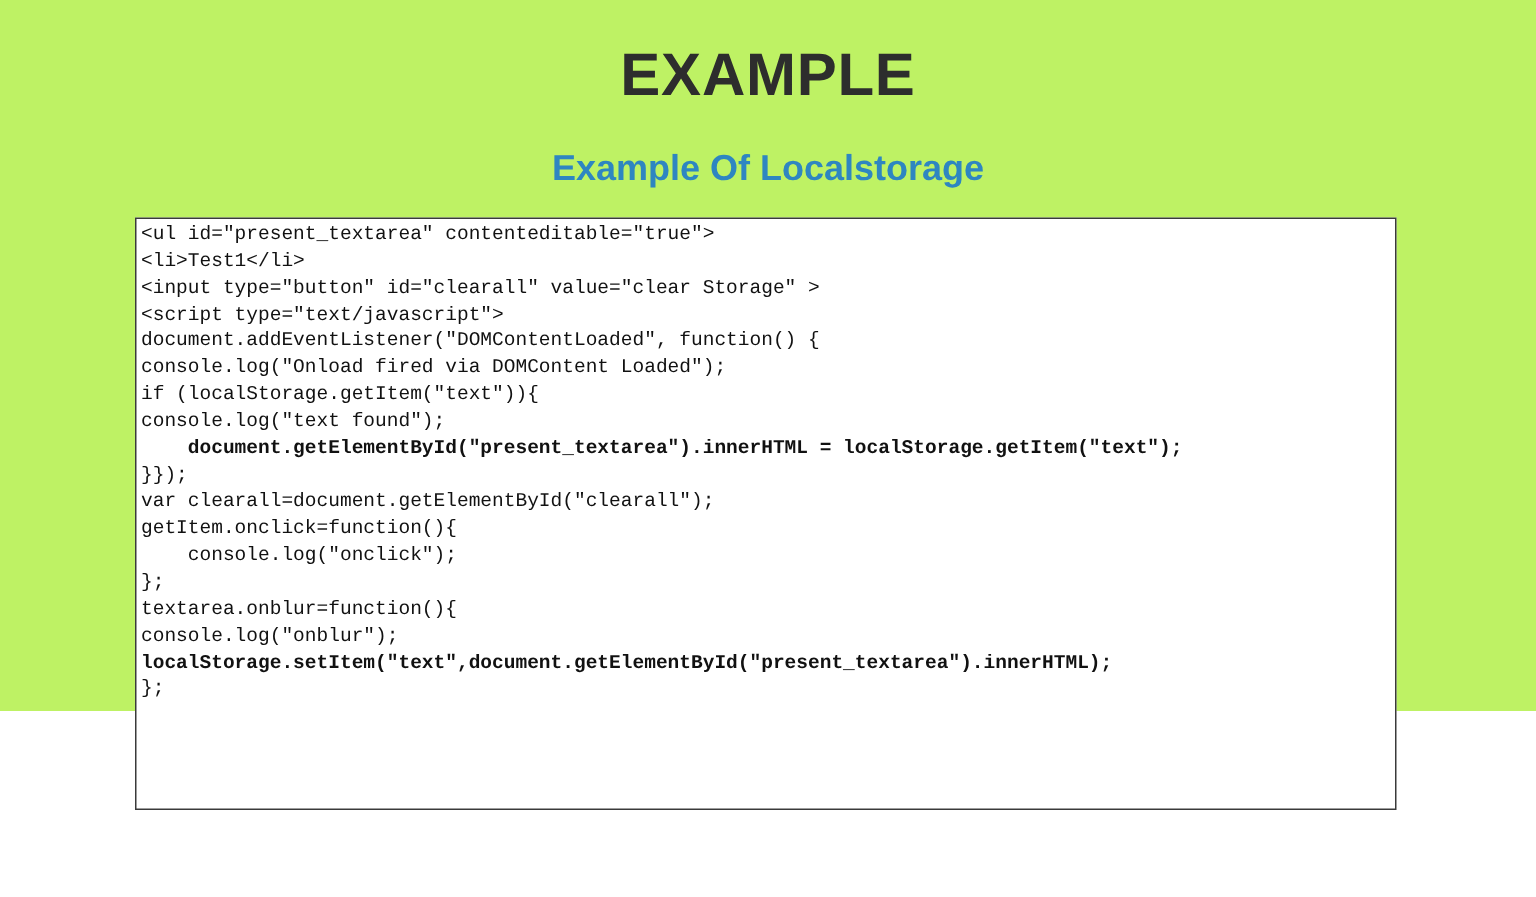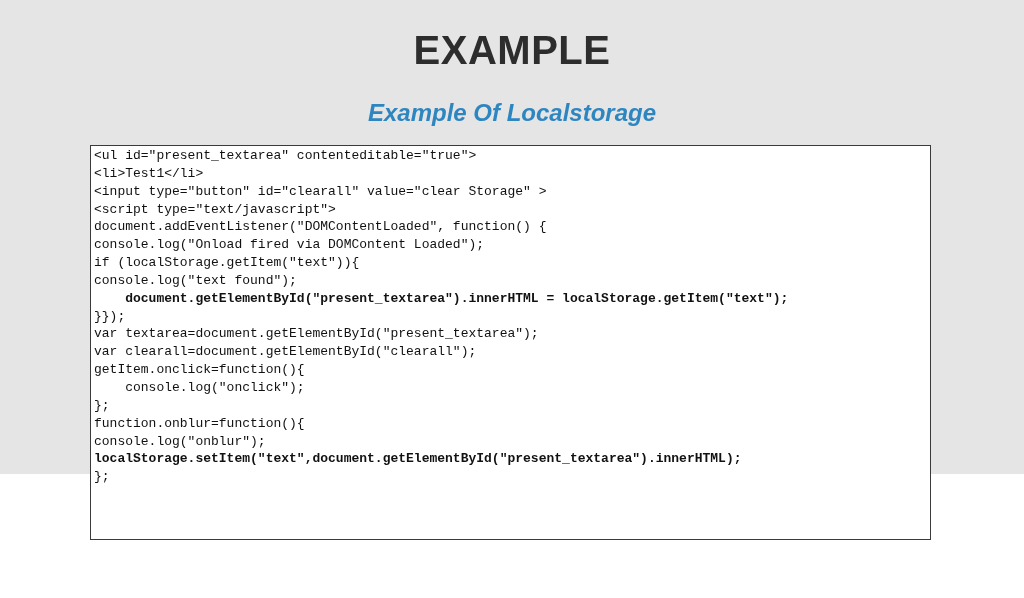--- a/index.html
+++ b/index.html
@@ -7,21 +7,21 @@
     width: 1024px;
     height: 598px;
     background: #ffffff;
     overflow: hidden;
     font-family: "Liberation Sans", sans-serif;
   }
   .slide {
     position: relative;
     width: 1024px;
     height: 474px;
-    background: #e5e5e5;
+    background: #bef264;
   }
   .slide-title {
     position: absolute;
     top: 28px;
     left: 0;
     width: 100%;
     text-align: center;
     font-size: 40px;
     font-weight: bold;
     letter-spacing: 0.5px;
@@ -59,35 +59,34 @@
   }
   .code-line.bold {
     font-weight: bold;
   }
 </style>
 </head>
 <body>
 
 <div class="slide">
   <div class="slide-title" style="color: rgb(45, 45, 45);">EXAMPLE</div>
-  <div class="slide-subtitle" style="color: rgb(46, 134, 193); font-style: italic;">Example Of Localstorage</div>
+  <div class="slide-subtitle" style="color: rgb(46, 134, 193);">Example Of Localstorage</div>
   <div class="code-box" style="border-color: rgb(58, 58, 58);">
       <div class="code-line">&lt;ul id="present_textarea" contenteditable="true"&gt;</div>
       <div class="code-line">&lt;li&gt;Test1&lt;/li&gt;</div>
       <div class="code-line">&lt;input type="button" id="clearall" value="clear Storage" &gt;</div>
       <div class="code-line">&lt;script type="text/javascript"&gt;</div>
       <div class="code-line">document.addEventListener("DOMContentLoaded", function() {</div>
       <div class="code-line">console.log("Onload fired via DOMContent Loaded");</div>
       <div class="code-line">if (localStorage.getItem("text")){</div>
       <div class="code-line">console.log("text found");</div>
       <div class="code-line bold">    document.getElementById("present_textarea").innerHTML = localStorage.getItem("text");</div>
       <div class="code-line">}});</div>
-      <div class="code-line">var textarea=document.getElementById("present_textarea");</div>
       <div class="code-line">var clearall=document.getElementById("clearall");</div>
       <div class="code-line">getItem.onclick=function(){</div>
       <div class="code-line">    console.log("onclick");</div>
       <div class="code-line">};</div>
-      <div class="code-line">function.onblur=function(){</div>
+      <div class="code-line">textarea.onblur=function(){</div>
       <div class="code-line">console.log("onblur");</div>
       <div class="code-line bold">localStorage.setItem("text",document.getElementById("present_textarea").innerHTML);</div>
       <div class="code-line">};</div>
     </div>
 </div>
 
 </body></html>

